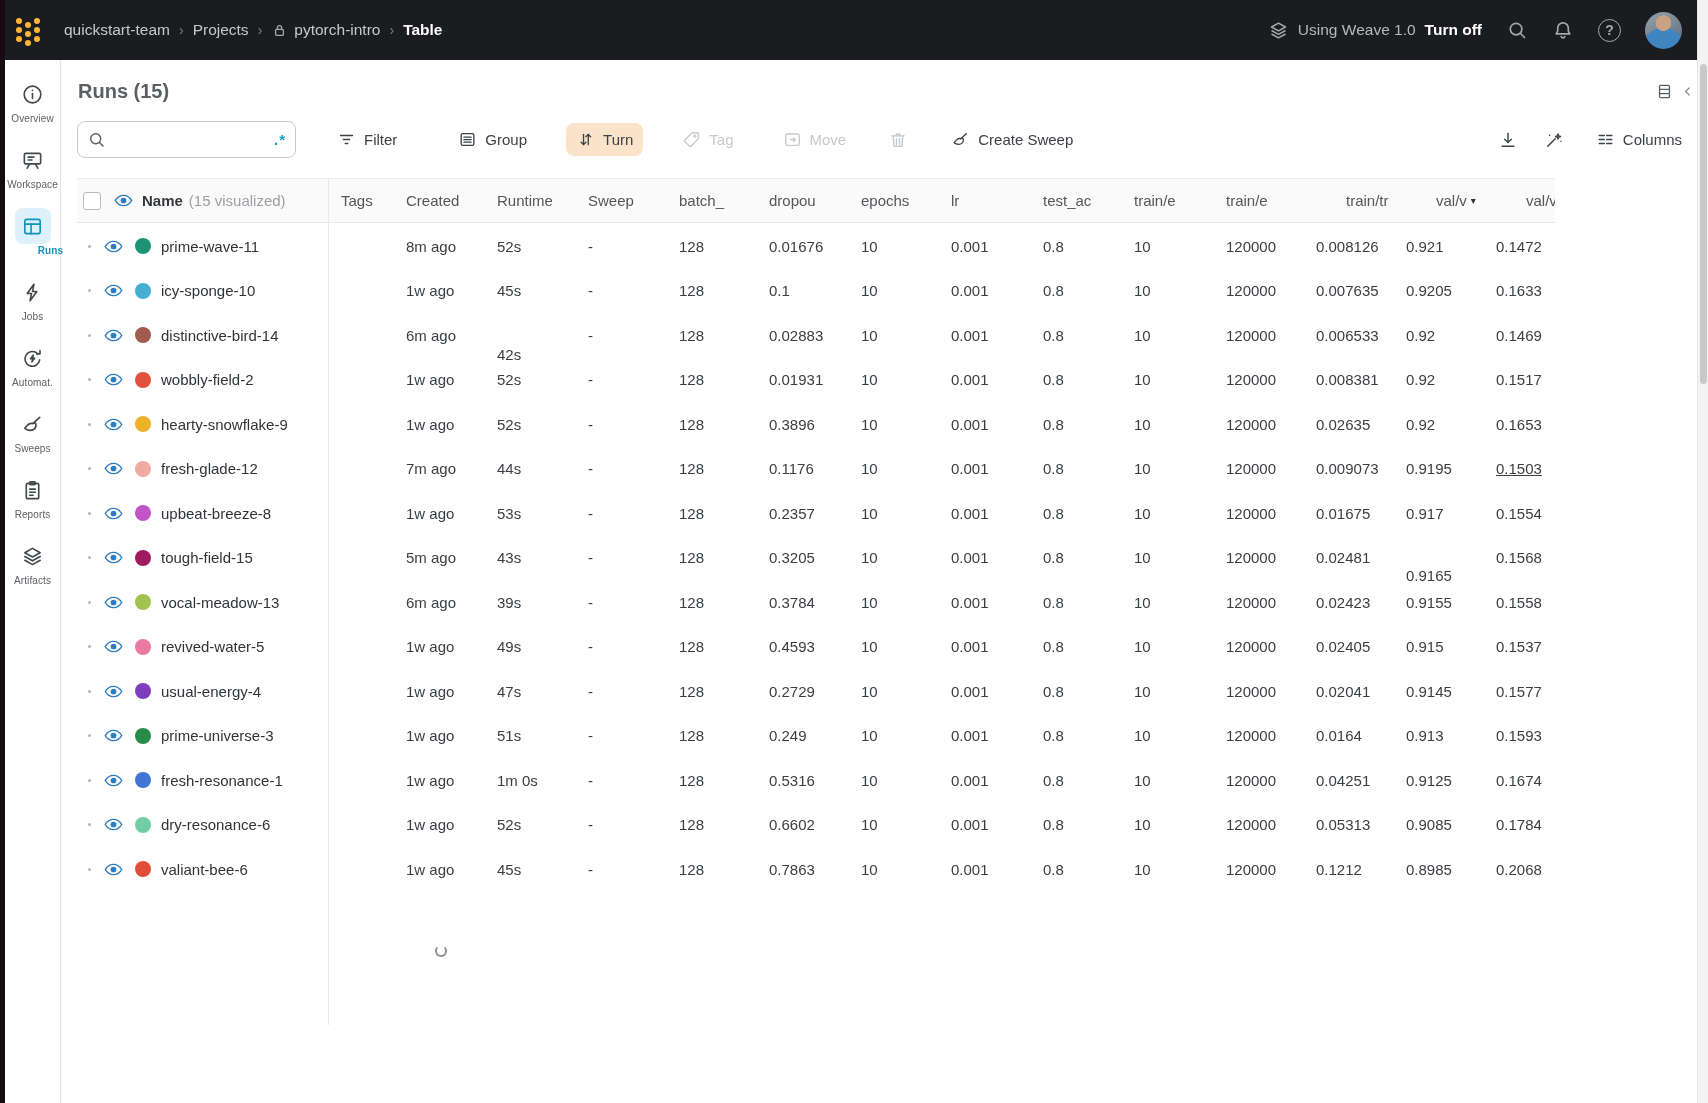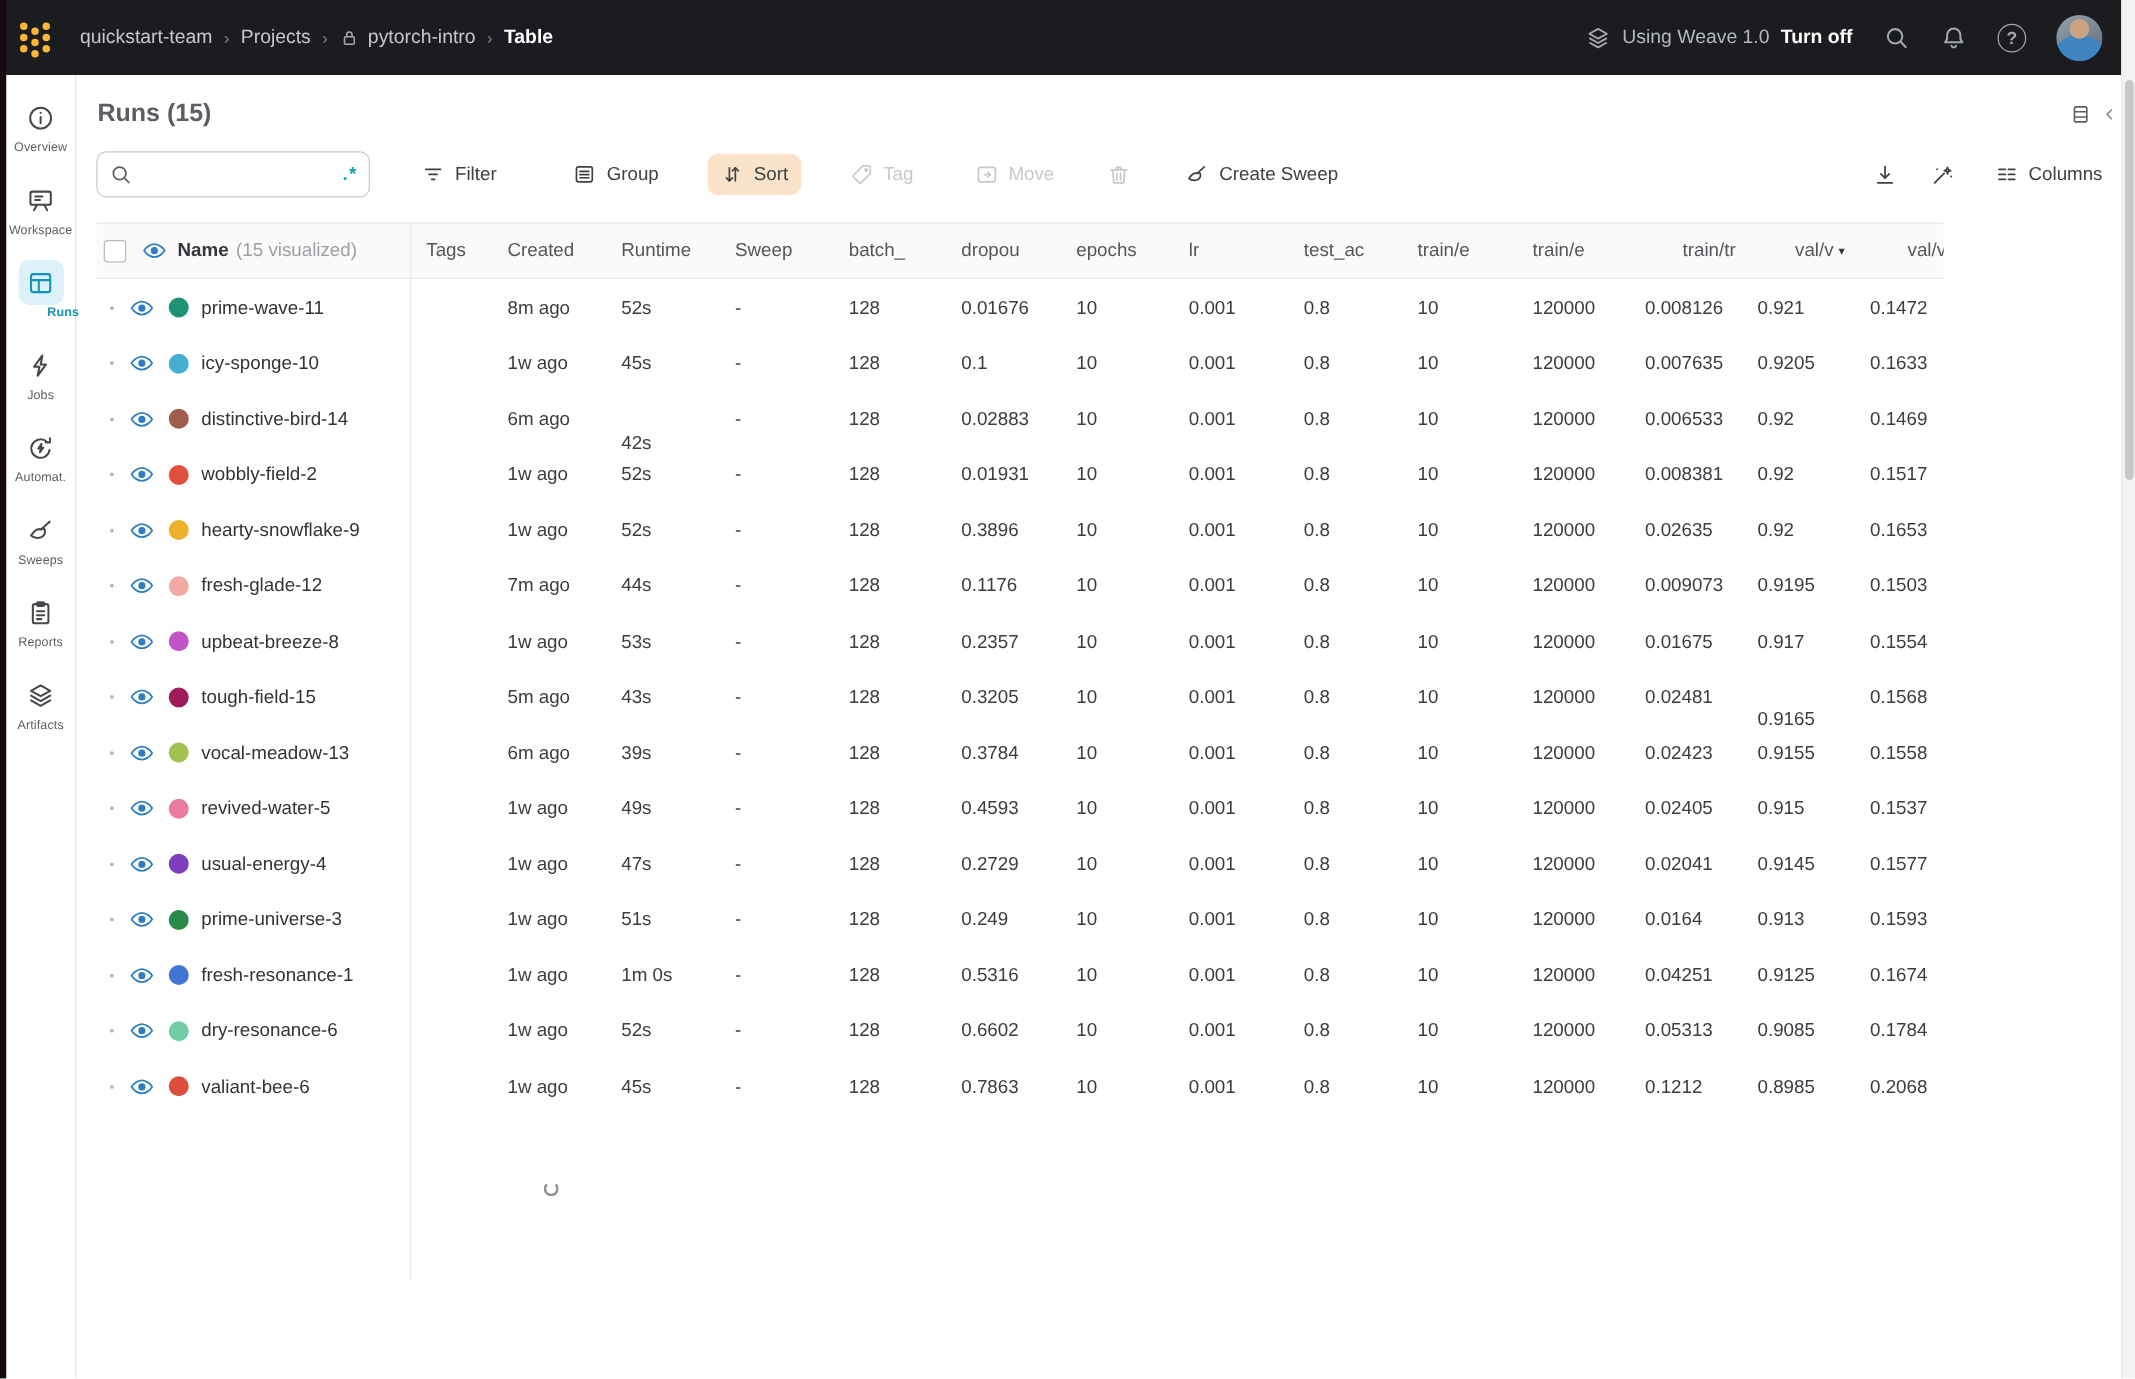--- a/index.html
+++ b/index.html
@@ -298,21 +298,21 @@
         <span>Group</span>
       </div>
 
       <div class="tbtn sort-active" style="margin-left:29px">
         <svg class="ticon" width="19" height="19" viewBox="0 0 24 24">
             <path d="M9.5 5.5v13"></path>
             <path d="m6.5 15.5 3 3 3-3"></path>
             <path d="M15.5 18.5v-13"></path>
             <path d="m12.5 8.5 3-3 3 3"></path>
           </svg>
-        <span>Sort</span>
+        <span>Turn</span>
       </div>
 
       <div class="tbtn disabled" style="margin-left:29px">
         <svg class="ticon" width="19" height="19" viewBox="0 0 24 24">
             <path d="M12.8 3.5h6.7a1 1 0 0 1 1 1v6.7L11.3 20.4a1.4 1.4 0 0 1-2 0l-5.7-5.7a1.4 1.4 0 0 1 0-2Z"></path>
             <circle cx="16.3" cy="7.7" r="1.2"></circle>
           </svg>
         <span>Tag</span>
       </div>
 
@@ -586,21 +586,21 @@
           <div class="td" style="width: 91px;">-</div>
           <div class="td" style="width: 90px;">128</div>
           <div class="td" style="width: 92px;">0.1176</div>
           <div class="td" style="width: 90px;">10</div>
           <div class="td" style="width: 92px;">0.001</div>
           <div class="td" style="width: 91px;">0.8</div>
           <div class="td" style="width: 92px;">10</div>
           <div class="td" style="width: 90px;">120000</div>
           <div class="td" style="width: 90px;">0.009073</div>
           <div class="td" style="width: 90px;">0.9195</div>
-          <div class="td" style="width: 59px;">0.1503</div>
+          <div class="td" style="width: 59px; text-decoration: underline;">0.1503</div>
         </div>
         <div class="trow">
           <div class="rname">
             <span class="drag"></span>
             <span class="eyeb">
               <svg width="19" height="19" viewBox="0 0 24 24">
                 <path d="M12 5.5C7 5.5 3 9.6 1.6 12 3 14.4 7 18.5 12 18.5s9-4.1 10.4-6.5C21 9.6 17 5.5 12 5.5Z" fill="none" stroke="#2d7dc4" stroke-width="1.8"></path>
                 <circle cx="12" cy="12" r="3.6" fill="#2d7dc4"></circle>
               </svg>
             </span>

